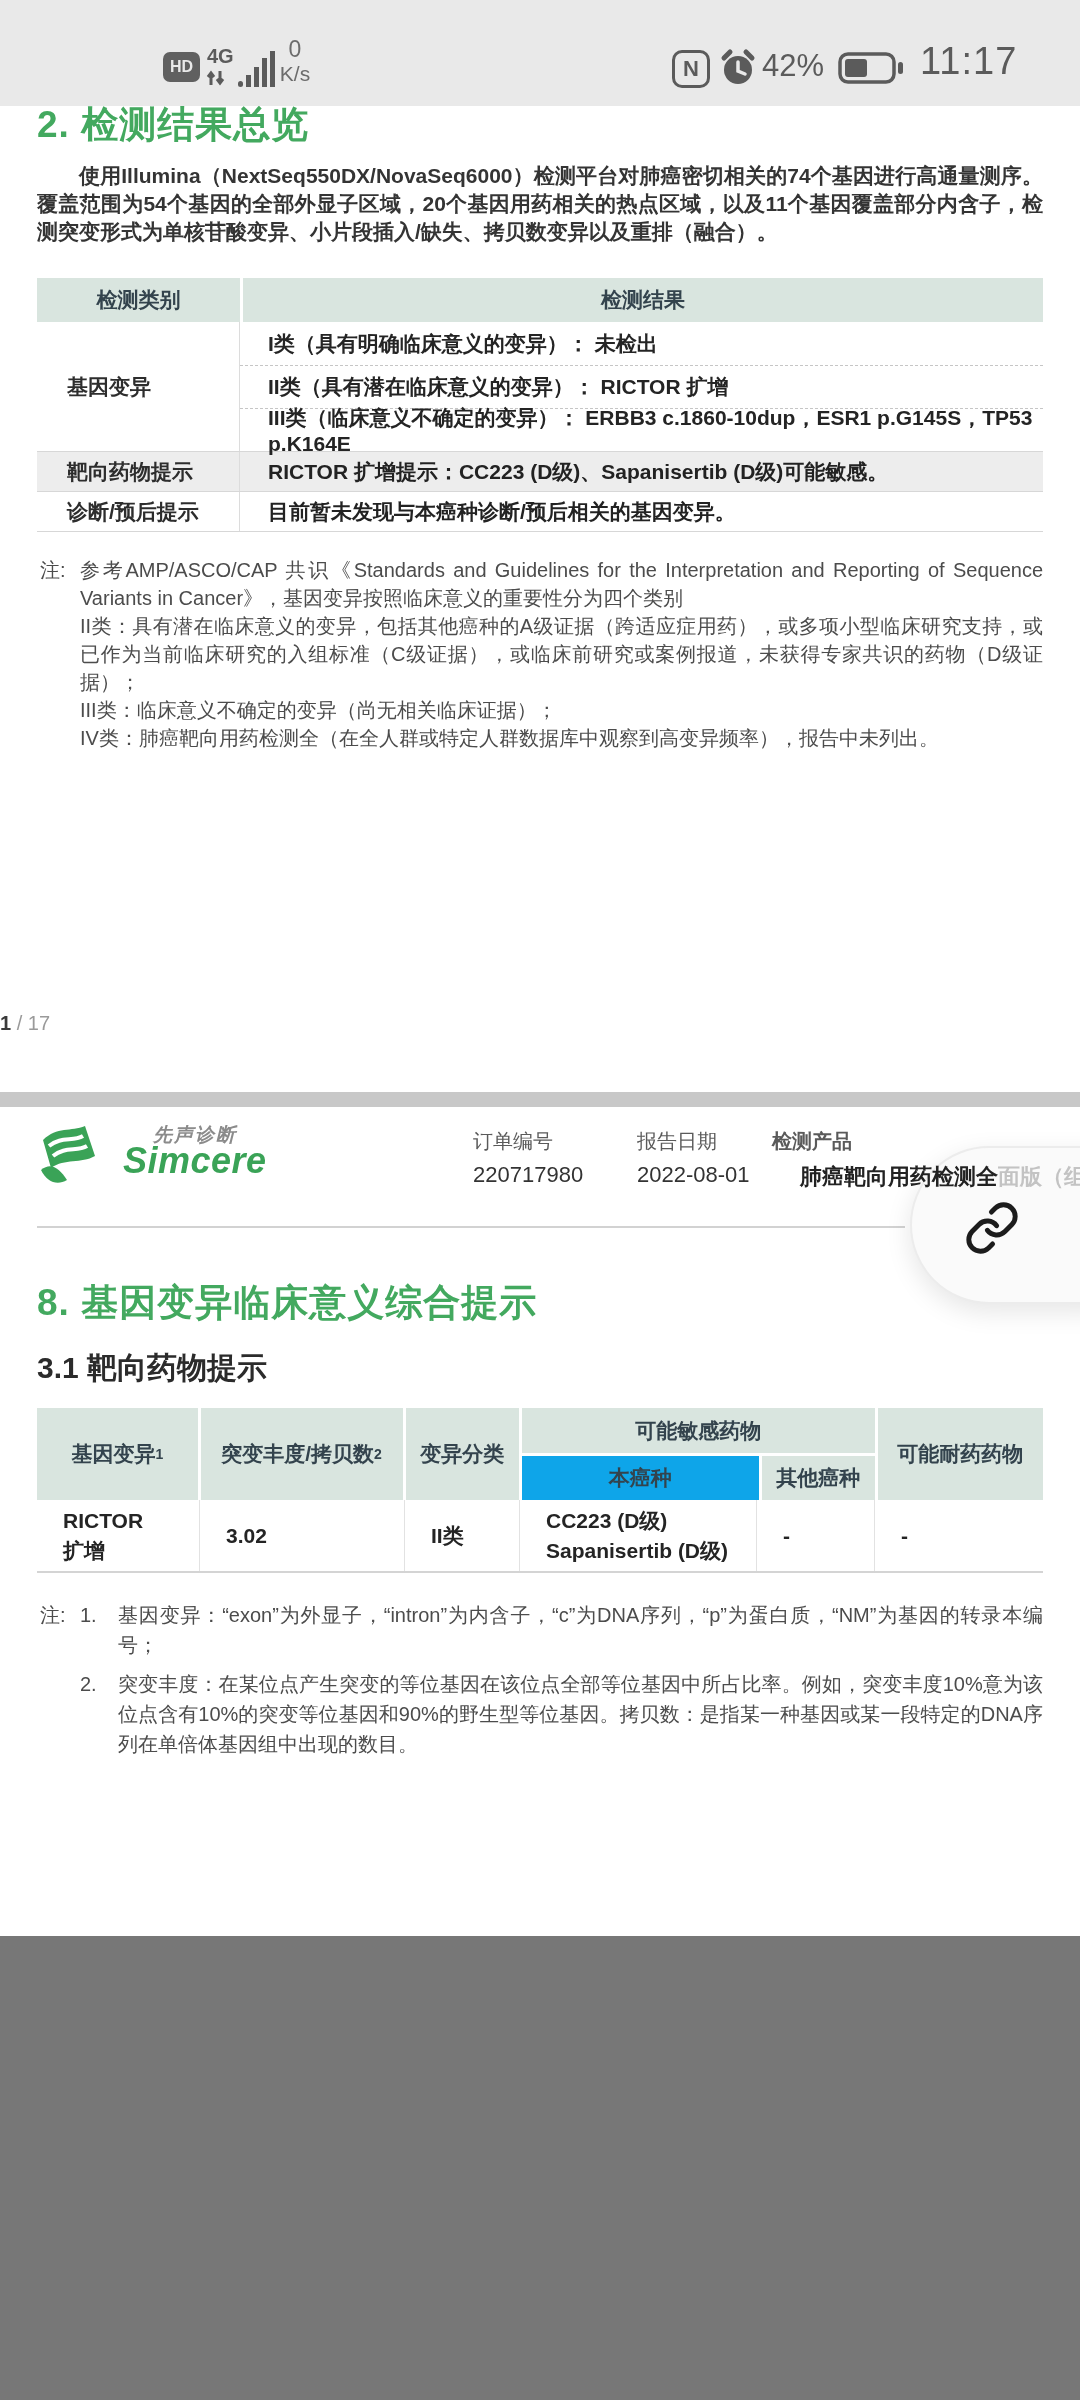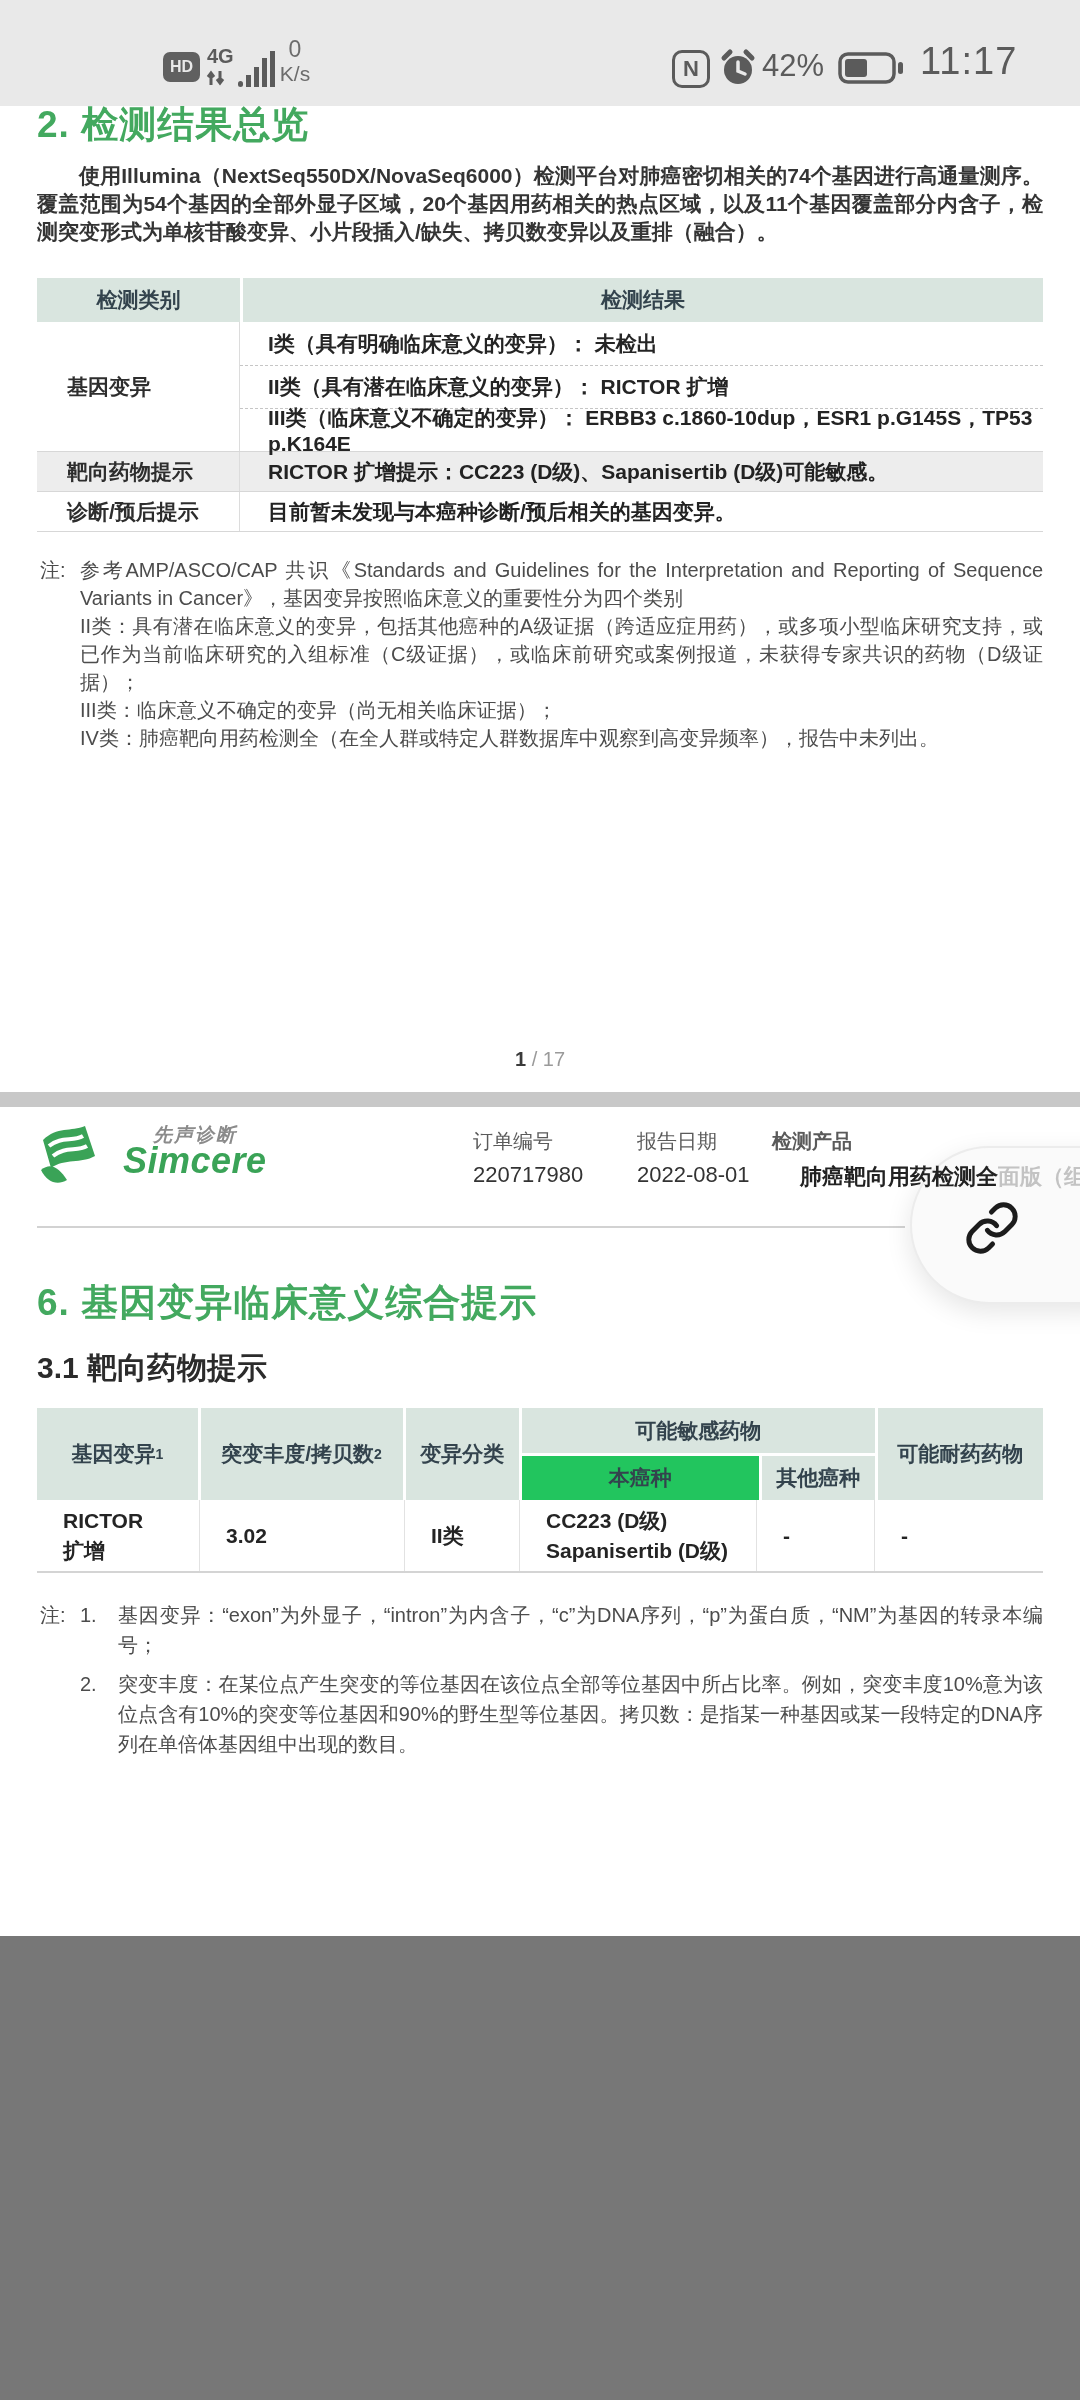--- a/index.html
+++ b/index.html
@@ -49,21 +49,21 @@
   
   .notes { position:absolute; left:40px; width:1003px; font-size:20px; line-height:28px; color:#4c4c4c; display:flex; }
   .notes .nlabel { width:40px; flex:none; }
   .notes1 { top:556px; }
   .notes .nbody p { margin:0; text-align:justify; }
   .notes2 { top:1600px; line-height:30px; }
   .notes2 .item { display:flex; margin-bottom:9px; }
   .notes2 .num { width:38px; flex:none; }
   .notes2 .itxt { flex:1; text-align:justify; }
   
-  .pagenum { position:absolute; top:1012px; left:0; width:1080px; text-align:center; font-size:20px; color:#9a9a9a;margin-top:36px; }
+  .pagenum { position:absolute; top:1012px; left:0; width:1080px; text-align:left; font-size:20px; color:#9a9a9a; }
   .pagenum b { color:#3a3a3a; font-weight:bold; }
   .pagebar { position:absolute; top:1092px; left:0; width:1080px; height:15px; background:#c8c8c8; }
   
   .logo { position:absolute; left:37px; top:1122px; width:260px; height:74px; }
   .logo .cn { position:absolute; left:116px; top:0; font-size:19px; font-weight:bold; font-style:italic; color:#8b8b8b; letter-spacing:2px; }
   .logo .en { position:absolute; left:86px; top:18px; font-size:36px; font-weight:bold; font-style:italic; color:#3aa357; letter-spacing:0.5px; }
   .meta-label { position:absolute; font-size:20px; color:#5a5a5a; top:1128px; }
   .meta-value { position:absolute; font-size:22px; color:#333; top:1162px; }
   .mv-product { font-weight:bold; color:#222; white-space:nowrap; }
   .mv-faded { color:#c3c3c3; font-weight:bold; }
@@ -73,21 +73,21 @@
           border:2px solid #ececec; border-radius:84px; box-shadow:0 8px 26px rgba(0,0,0,0.10); z-index:6; }
   .pill svg { position:absolute; left:52px; top:52px; }
   
   .t2 { position:absolute; left:37px; top:1408px; width:1006px; font-size:21px; }
   .t2 .hdr { display:flex; height:92px; font-weight:bold; color:#33434d; }
   .t2 .hc { background:#d9e5df; display:flex; align-items:center; justify-content:center; margin-right:3px; }
   .t2 .hc.w1{width:163px;} .t2 .hc.w2{width:205px;} .t2 .hc.w3{width:115px;} .t2 .hc.w6{width:168px; margin-right:0;}
   .t2 .sens { width:358px; margin-right:3px; display:flex; flex-direction:column; }
   .t2 .sens .top { height:45px; background:#d9e5df; display:flex; align-items:center; justify-content:center; margin-bottom:3px; }
   .t2 .sens .bot { flex:1; display:flex; }
-  .t2 .sens .bot .b1 { width:237px; background:#22c55e; display:flex; align-items:center; justify-content:center; margin-right:3px; }
+  .t2 .sens .bot .b1 { width:237px; background:#0ea5e9; display:flex; align-items:center; justify-content:center; margin-right:3px; }
   .t2 .sens .bot .b2 { flex:1; background:#d9e5df; display:flex; align-items:center; justify-content:center; }
   sup { font-size:14px; }
   .t2 .brow { display:flex; height:73px; border-bottom:2px solid #d4d4d4; font-weight:600; color:#242424; }
   .t2 .bc { display:flex; flex-direction:column; justify-content:center; padding-left:26px; border-right:1px solid #e2e2e2; line-height:30px; }
   .t2 .bc.w1{width:163px;} .t2 .bc.w2{width:205px;} .t2 .bc.w3{width:115px;} .t2 .bc.w4{width:237px;} .t2 .bc.w5{width:118px;} .t2 .bc.w6{width:168px; border-right:none;}
 </style>
 </head>
 <body>
 
 <div class="screen">
@@ -189,21 +189,21 @@
   <div class="meta-value mv-product" style="left:800px; z-index:7;"><span>肺癌靶向用药检测全</span><span class="mv-faded">面版（组织版）</span></div>
   <div class="hr2"></div>
 
   <div class="pill">
     <svg width="56" height="56" viewBox="0 0 24 24" fill="none" stroke="#1c1c1c" stroke-width="2.1" stroke-linecap="round" stroke-linejoin="round">
       <path d="M10 13a5 5 0 0 0 7.54.54l3-3a5 5 0 0 0-7.07-7.07l-1.72 1.71"></path>
       <path d="M14 11a5 5 0 0 0-7.54-.54l-3 3a5 5 0 0 0 7.07 7.07l1.71-1.71"></path>
     </svg>
   </div>
 
-  <div class="h-green" style="top:1278px;">6. 基因变异临床意义综合提示</div>
+  <div class="h-green" style="top:1278px;">8. 基因变异临床意义综合提示</div>
   <div class="h-dark" style="top:1348px;">3.1 靶向药物提示</div>
 
   <div class="t2">
     <div class="hdr">
       <div class="hc w1">
           <span>基因变异</span>
           <sup>1</sup>
         </div>
       <div class="hc w2">
           <span>突变丰度/拷贝数</span>

